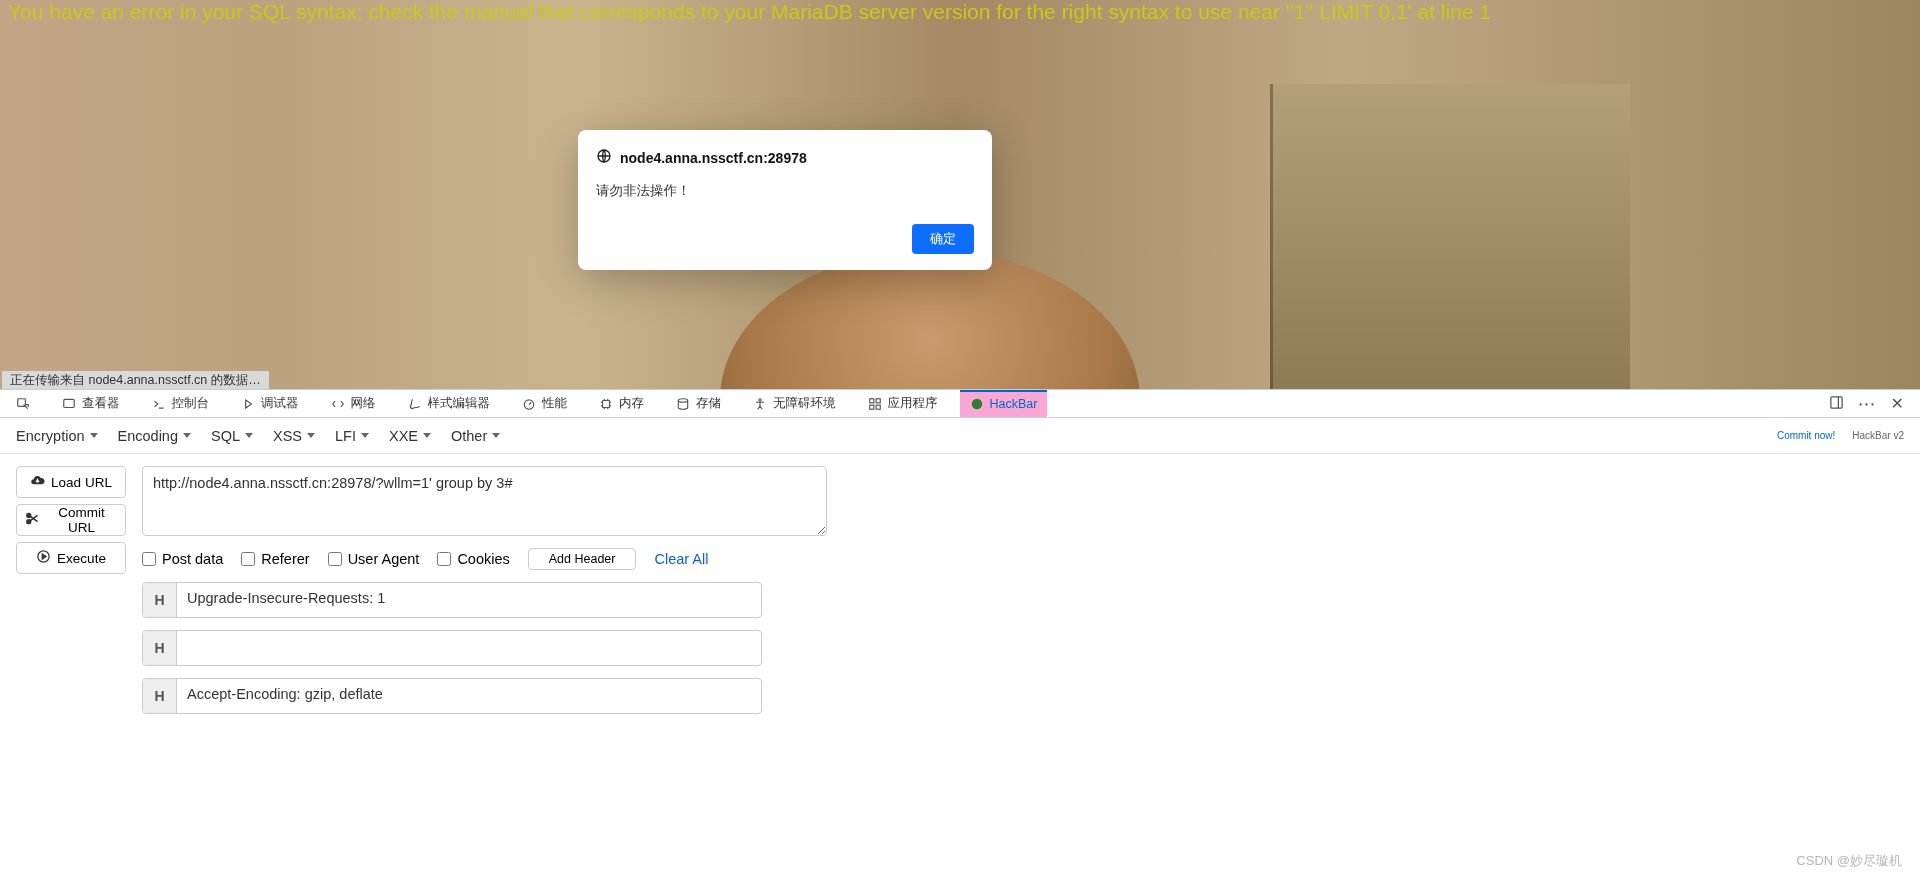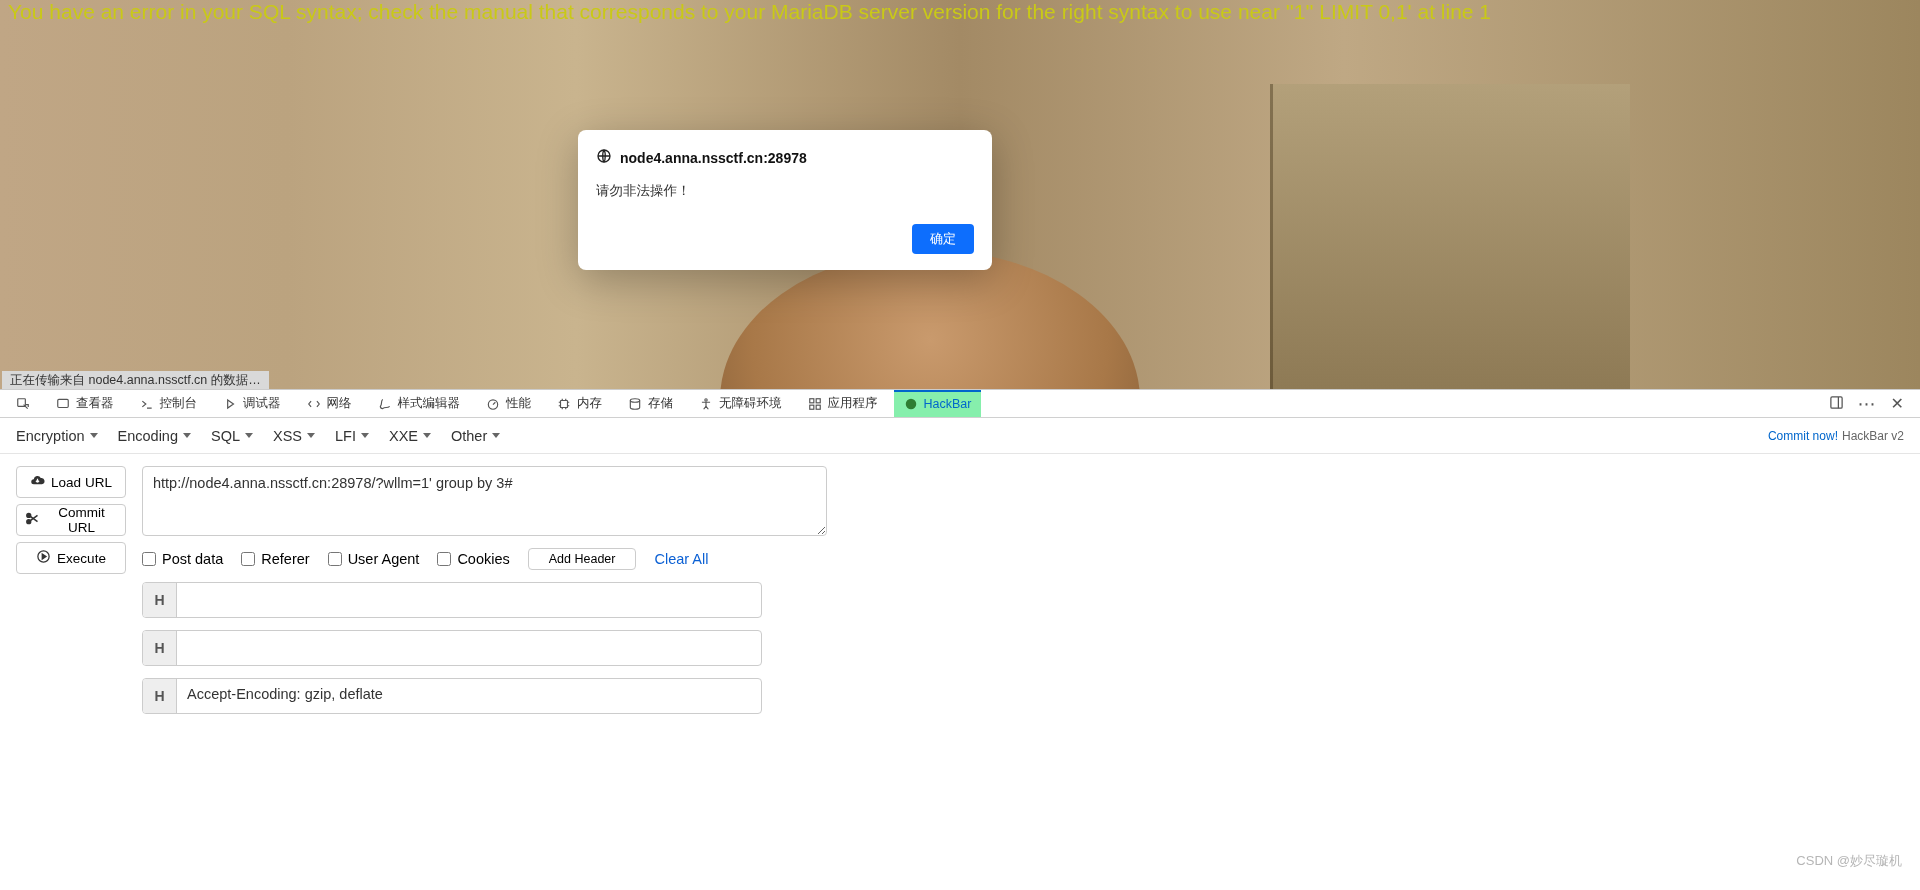--- a/index.html
+++ b/index.html
@@ -59,38 +59,38 @@
   padding:1px 8px; height:18px; display:flex; align-items:center;
 }
 
 .devtools {
   width:100%; height:501px; display:flex; flex-direction:column;
   background:#fff; border-top:1px solid #ccc;
 }
 .dt-tabs {
   display:flex; align-items:center; height:28px;
   border-bottom:1px solid #d0d0d0; font-size:12.5px; color:#333;
-  padding:0 6px; gap:6px;
+  padding:0 6px; gap:12px;
 }
 .dt-tab { display:flex; align-items:center; gap:6px; padding:0 10px; height:100%; cursor:pointer; white-space:nowrap; }
-.dt-tab.active { color:#0066cc; border-top:2px solid #0066cc; background:#86efac; margin-top:-1px; }
+.dt-tab.active { color:#0066cc; border-top:2px solid #0066cc; background:#f9a8d4; margin-top:-1px; }
 .dt-tab svg { width:14px; height:14px; }
 .dt-spacer { flex:1; }
 .dt-right-icons { display:flex; align-items:center; gap:14px; padding:0 10px; }
 .dt-right-icons svg, .dt-right-icons span.ico { width:15px; height:15px; cursor:pointer; color:#555; }
 .dots { font-size:18px; letter-spacing:1px; cursor:pointer; color:#555; line-height:1; }
 .close-x { font-size:16px; cursor:pointer; color:#555; }
 
 .hb-bar {
   display:flex; align-items:center; height:36px; padding:0 16px;
   border-bottom:1px solid #e5e5e5; font-size:14.5px; color:#333; gap:20px;
 }
 .hb-drop { display:flex; align-items:center; gap:5px; cursor:pointer; }
 .caret { width:0; height:0; border-left:4px solid transparent; border-right:4px solid transparent; border-top:5px solid #666; }
-.hb-right { margin-left:auto; display:flex; gap:4px; font-size:12px; }
+.hb-right { margin-left:auto; display:flex; gap:17px; font-size:10px; }
 .hb-right a { color:#0066cc; text-decoration:none; }
 .hb-right span { color:#666; }
 
 .hb-body { display:flex; padding:12px 16px; gap:16px; flex:1; overflow:auto; }
 .hb-left { display:flex; flex-direction:column; gap:6px; width:110px; }
 .hb-btn {
   display:flex; align-items:center; justify-content:center; gap:6px;
   border:1px solid #ccc; border-radius:4px; background:#fff;
   height:32px; font-size:13.5px; cursor:pointer; padding:0 8px;
 }
@@ -316,20 +316,21 @@
         <label class="hb-check">
             <input type="checkbox" style="">
             <span>Cookies</span>
           </label>
         <button class="hb-addhdr">Add Header</button>
         <span class="hb-clear">Clear All</span>
       </div>
 
       <div class="hb-header-row">
         <div class="hb-h-tag">H</div>
+        <div class="hb-h-val">Upgrade-Insecure-Requests: 1</div>
       </div>
       <div class="hb-header-row">
         <div class="hb-h-tag">H</div>
       </div>
       <div class="hb-header-row">
         <div class="hb-h-tag">H</div>
         <div class="hb-h-val">Accept-Encoding: gzip, deflate</div>
       </div>
     </div>
   </div>

